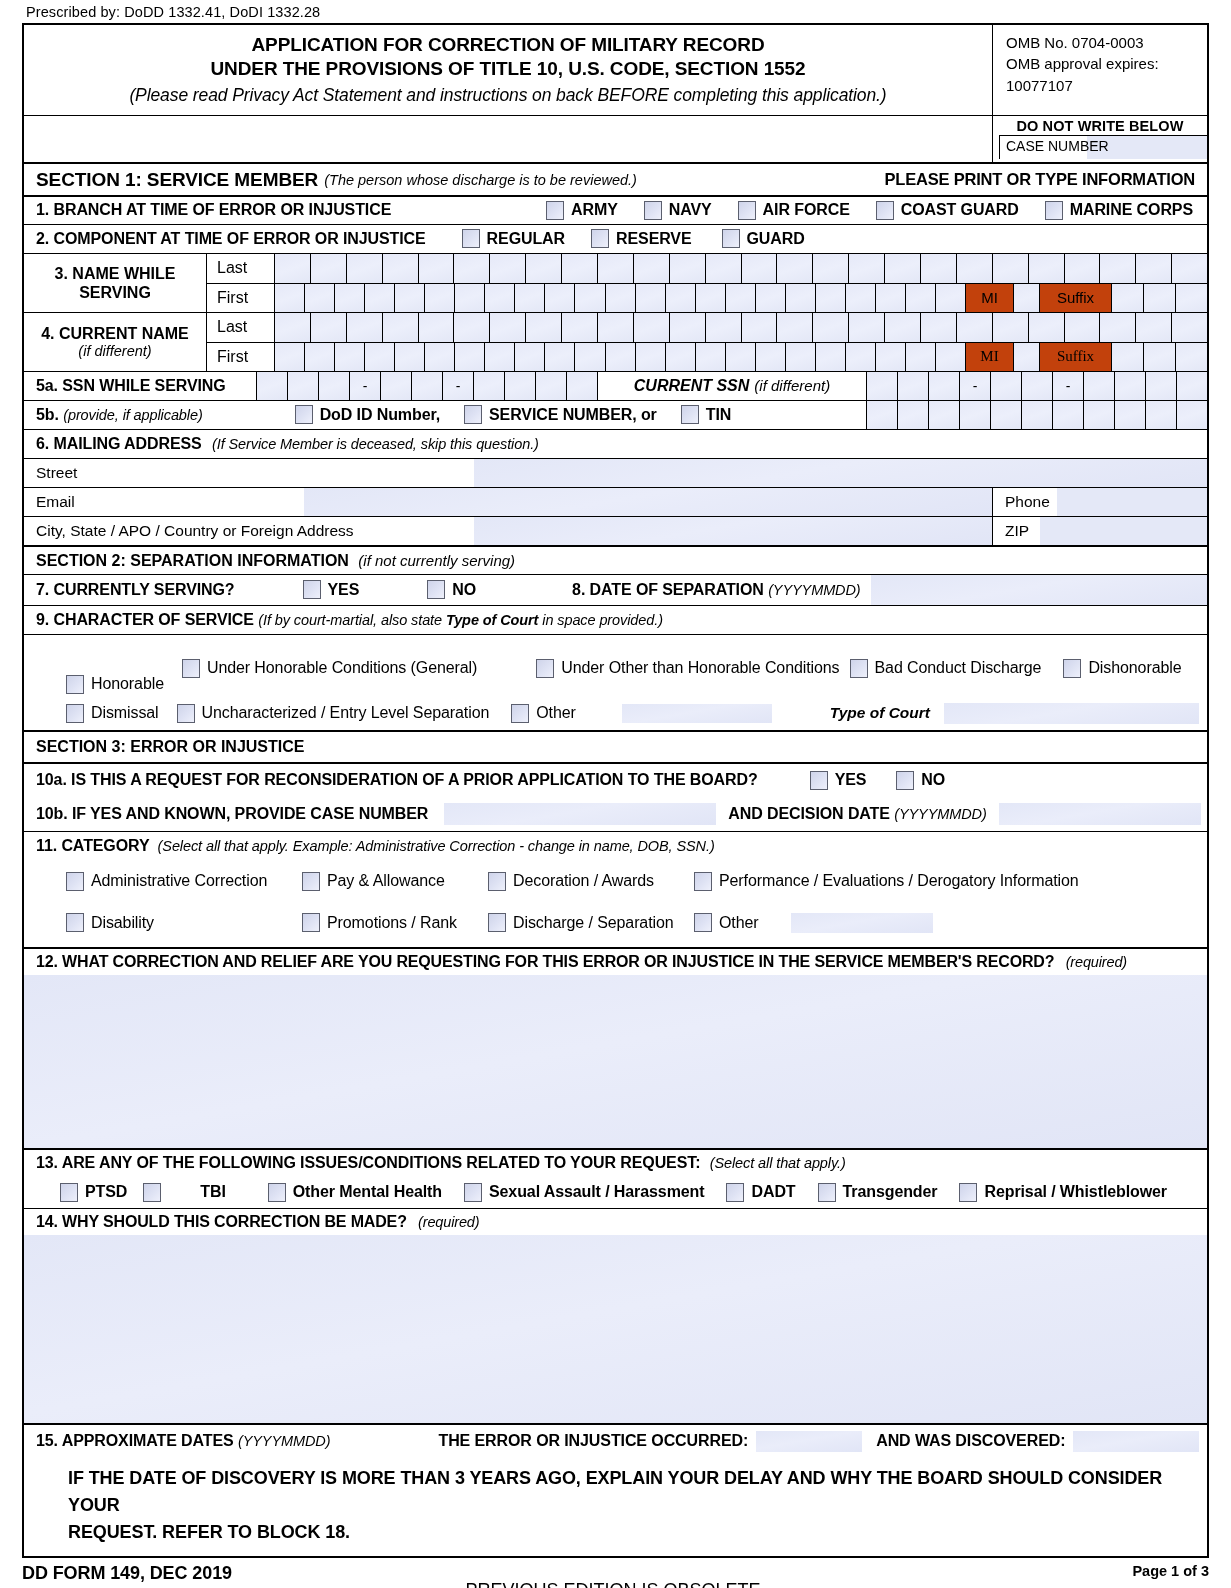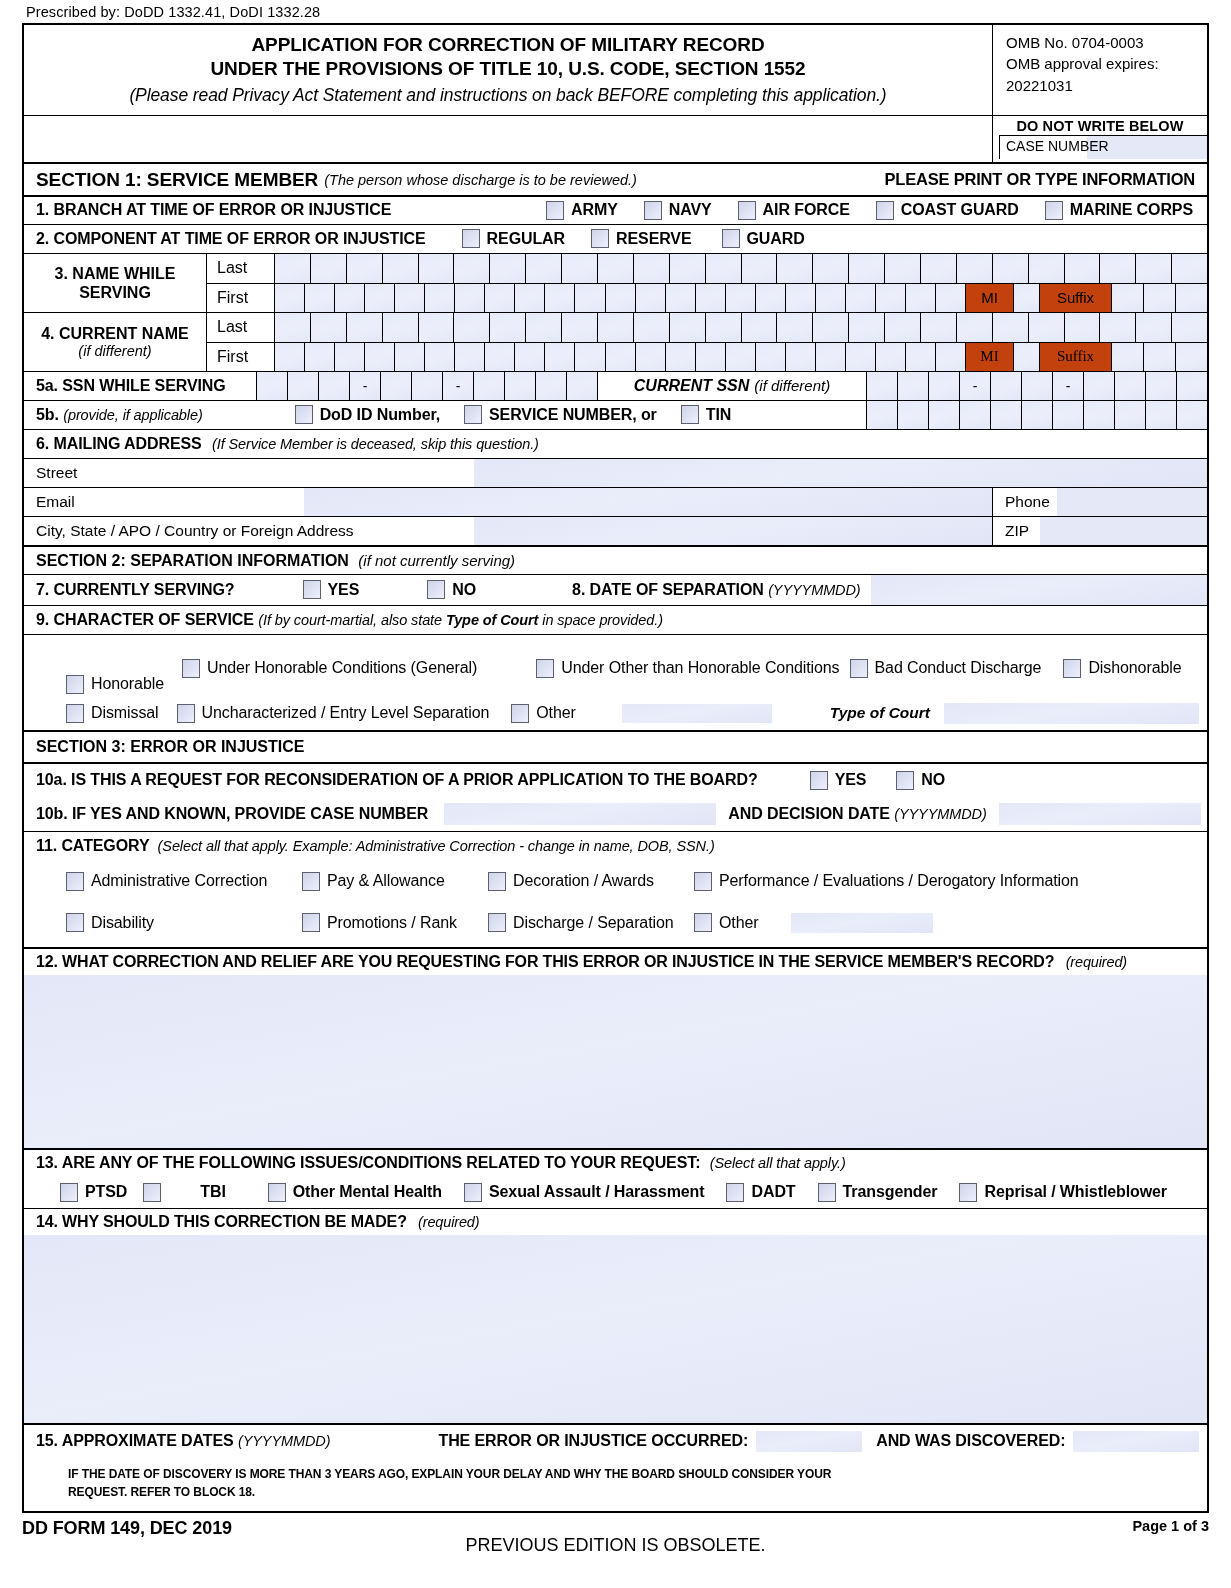--- a/index.html
+++ b/index.html
@@ -166,21 +166,21 @@
 
     <div class="hdr">
       <div class="hdr-title">
         <div class="l1">APPLICATION FOR CORRECTION OF MILITARY RECORD</div>
         <div class="l2">UNDER THE PROVISIONS OF TITLE 10, U.S. CODE, SECTION 1552</div>
         <div class="l3">(Please read Privacy Act Statement and instructions on back BEFORE completing this application.)</div>
       </div>
       <div class="hdr-omb">
         <div>OMB No. 0704-0003</div>
         <div>OMB approval expires:</div>
-        <div>20221031</div>
+        <div>10077107</div>
       </div>
     </div>
 
     <div class="hdr2">
       <div class="hdr2-left"></div>
       <div class="hdr2-right">
         <div class="dnwb">DO NOT WRITE BELOW</div>
         <div class="casenum">
           <span>CASE NUMBER</span>
         </div>
@@ -698,21 +698,21 @@
           <span>15. APPROXIMATE DATES</span>
           <span class="it">(YYYYMMDD)</span>
         </span>
         <span style="width:108px"></span>
         <span class="qlabel" style="padding-left:0;">THE ERROR OR INJUSTICE OCCURRED:</span>
         <span class="fill" style="width:106px;height:21px;margin-left:8px;"></span>
         <span style="width:14px"></span>
         <span class="qlabel" style="padding-left:0;">AND WAS DISCOVERED:</span>
         <span class="fill grow" style="height:21px;margin-left:8px;margin-right:8px;"></span>
       </div>
-      <div style="padding:13px 0 0 44px;font-weight:bold;font-size:12px;line-height:1.5;letter-spacing:-0.1px;">
+      <div style="padding:13px 0 0 44px;font-weight:bold;font-size:18px;line-height:1.5;letter-spacing:-0.1px;">
         <div>IF THE DATE OF DISCOVERY IS MORE THAN 3 YEARS AGO, EXPLAIN YOUR DELAY AND WHY THE BOARD SHOULD CONSIDER YOUR</div>
         <div>REQUEST.  REFER TO BLOCK 18.</div>
       </div>
     </div>
 
   </div>
 
   <div class="footer">
     <span class="ff">DD FORM 149, DEC 2019</span>
     <span class="pg">Page 1 of 3</span>

